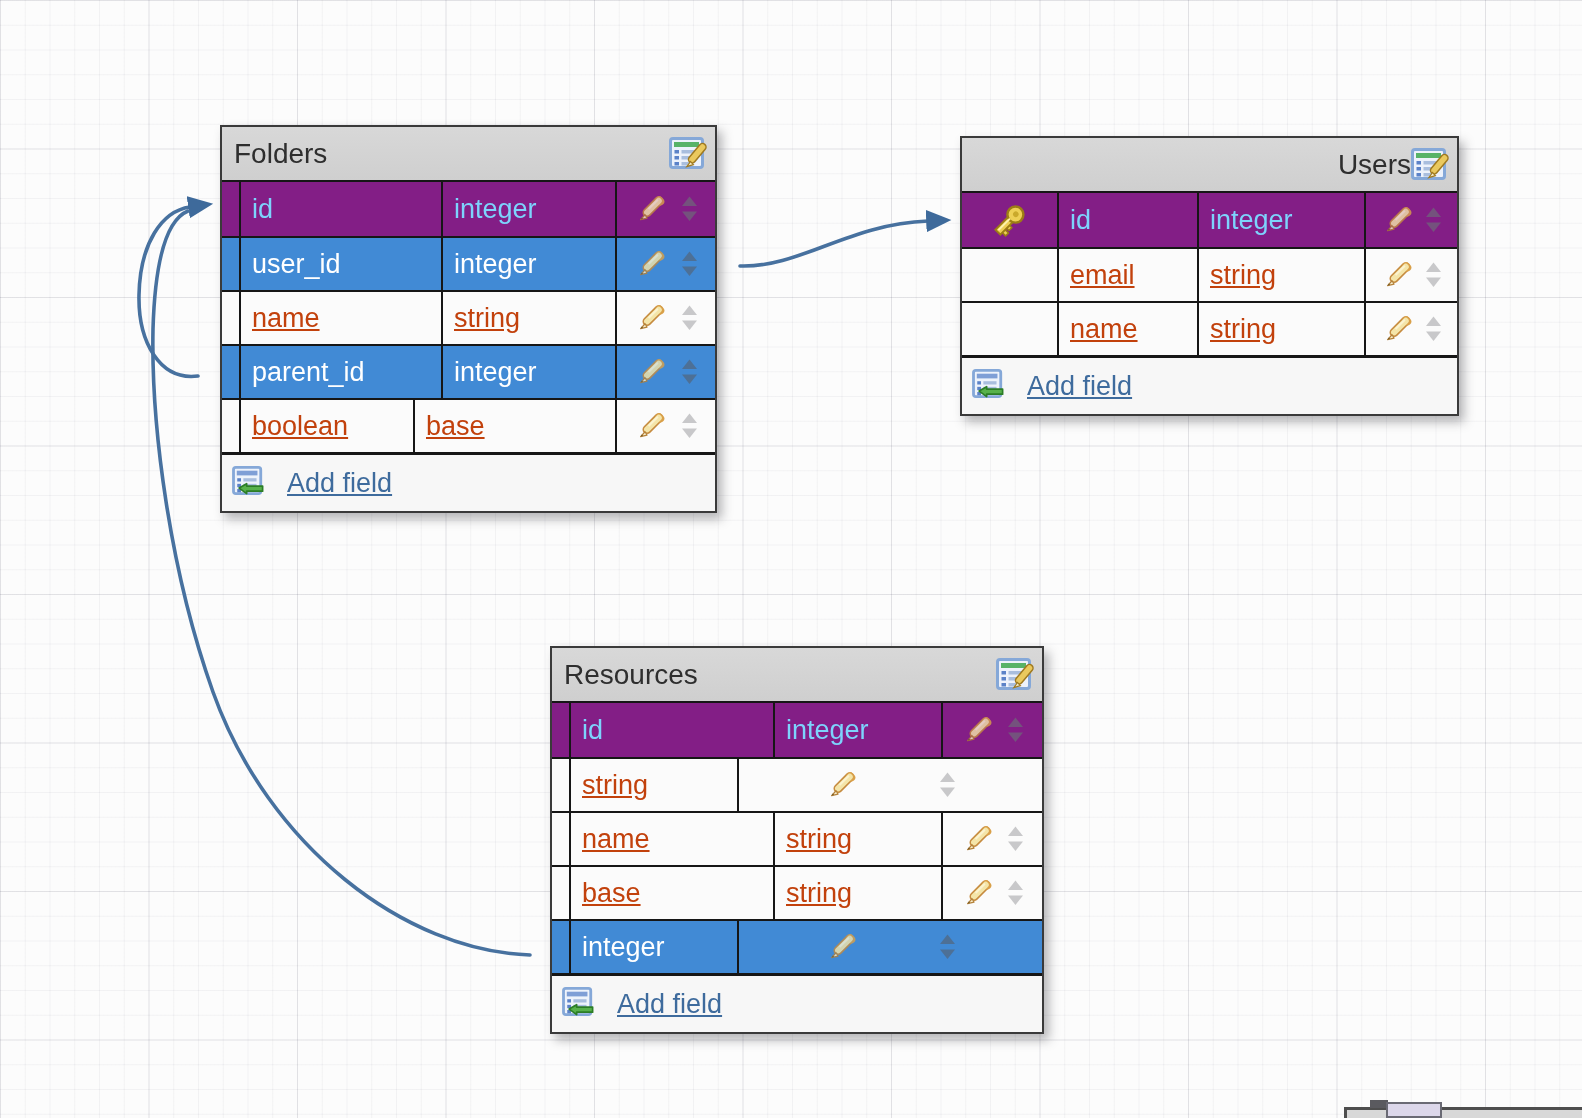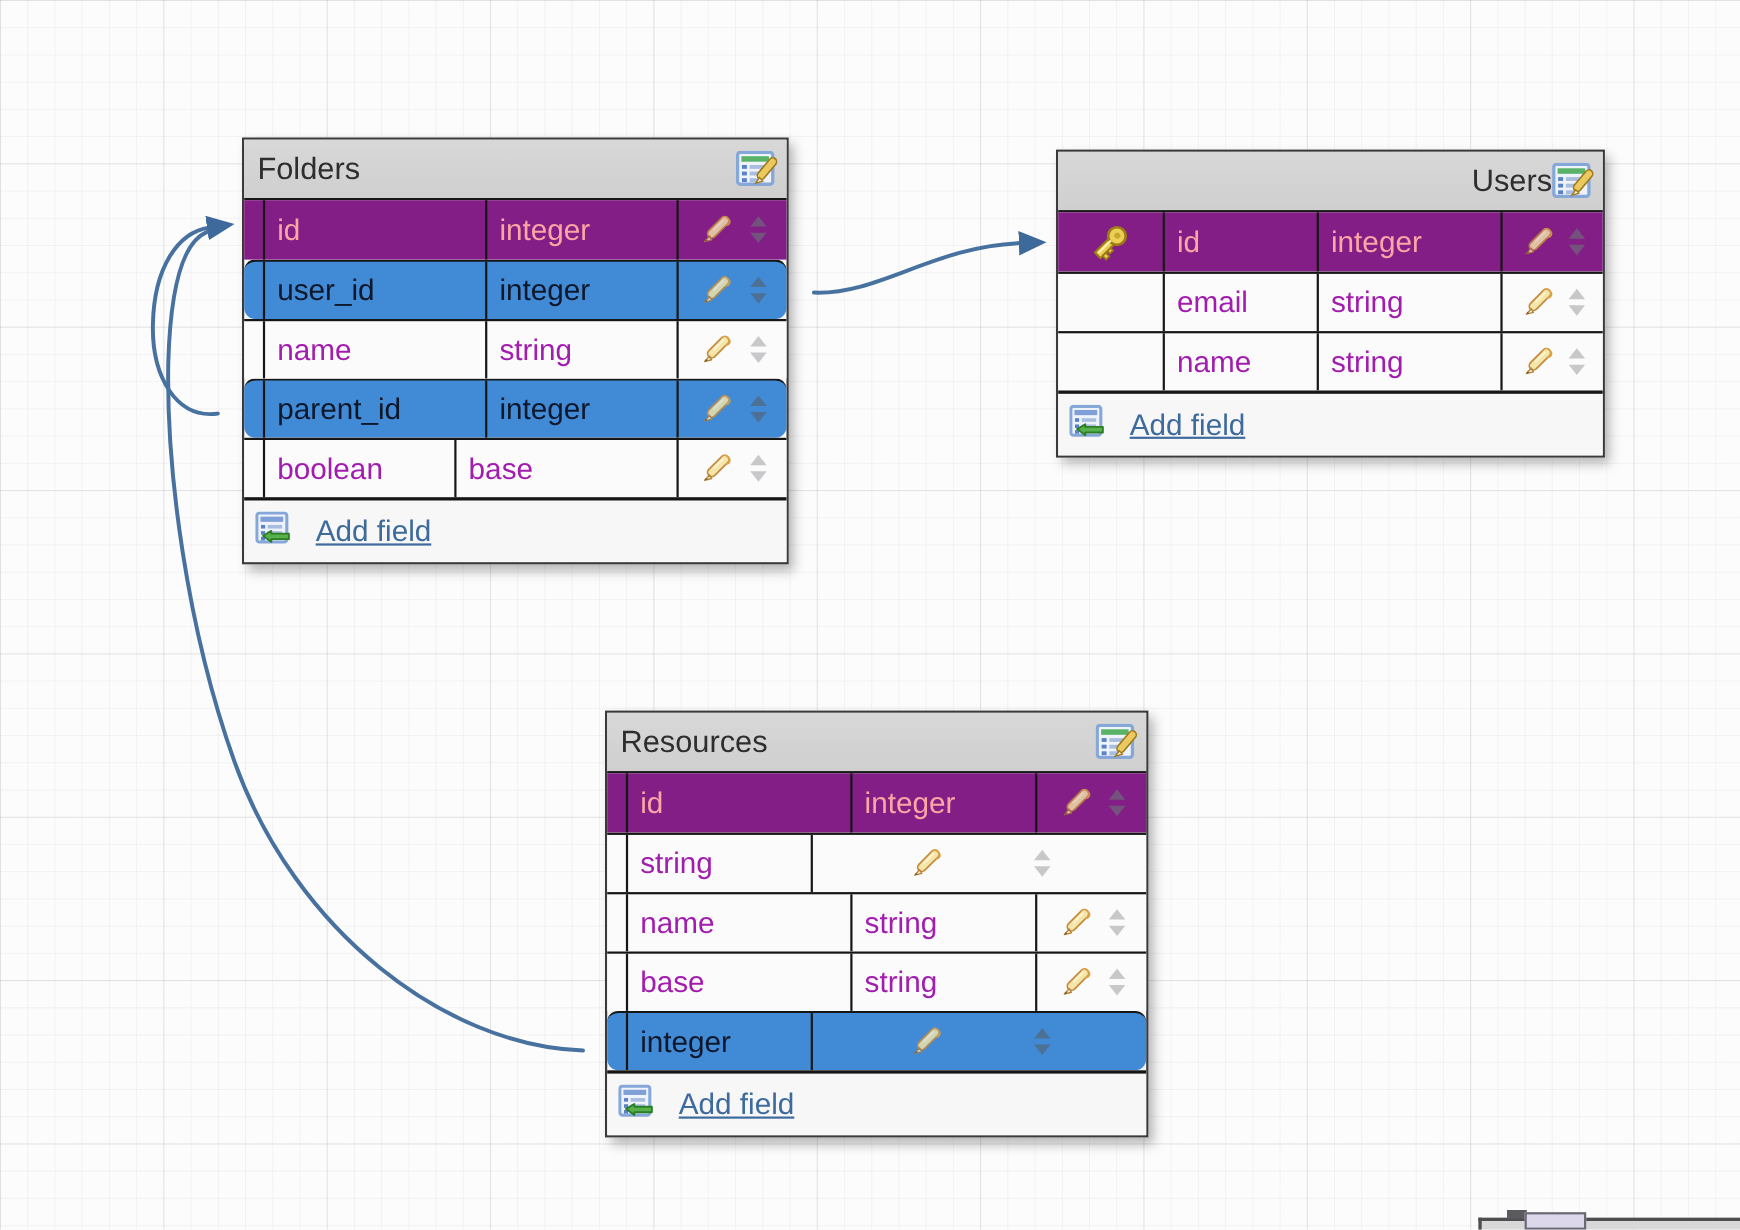--- a/index.html
+++ b/index.html
@@ -42,23 +42,23 @@
   }
   .t-header .icon{display:flex;align-items:center;}
 
   .t-rows{display:flex;flex-direction:column;}
   .t-row{
     display:flex;height:54px;flex:0 0 54px;
     border-top:2px solid #161616;
     box-sizing:border-box;
   }
   .t-row:first-child{border-top:none;}
-  .t-row.normal{background:#fbfbfb;color:#a21caf;}
-  .t-row.pk{background:#831e86;color:#fca5a5;}
-  .t-row.fk{background:#418ad5;color:#0f172a;border-radius:10px;}
+  .t-row.normal{background:#fbfbfb;color:#c2410c;text-decoration:underline;}
+  .t-row.pk{background:#831e86;color:#7dd3fc;}
+  .t-row.fk{background:#418ad5;color:#ffffff;}
 
   .cell{display:flex;align-items:center;box-sizing:border-box;}
   .cell.gutter{width:var(--gw);border-right:2px solid #161616;justify-content:center;}
   .cell.fname{width:var(--nw);border-right:2px solid #161616;padding-left:11px;font-size:27px;}
   .cell.ftype{width:var(--tw);border-right:2px solid #161616;padding-left:11px;font-size:27px;}
   .cell.actions{flex:1;justify-content:space-evenly;padding:0 4px;}
   .cell .icon{display:flex;align-items:center;}
 
   .pk .pencil, .fk .pencil{opacity:0.82;}
   .updown{color:#c8c8ca;}

